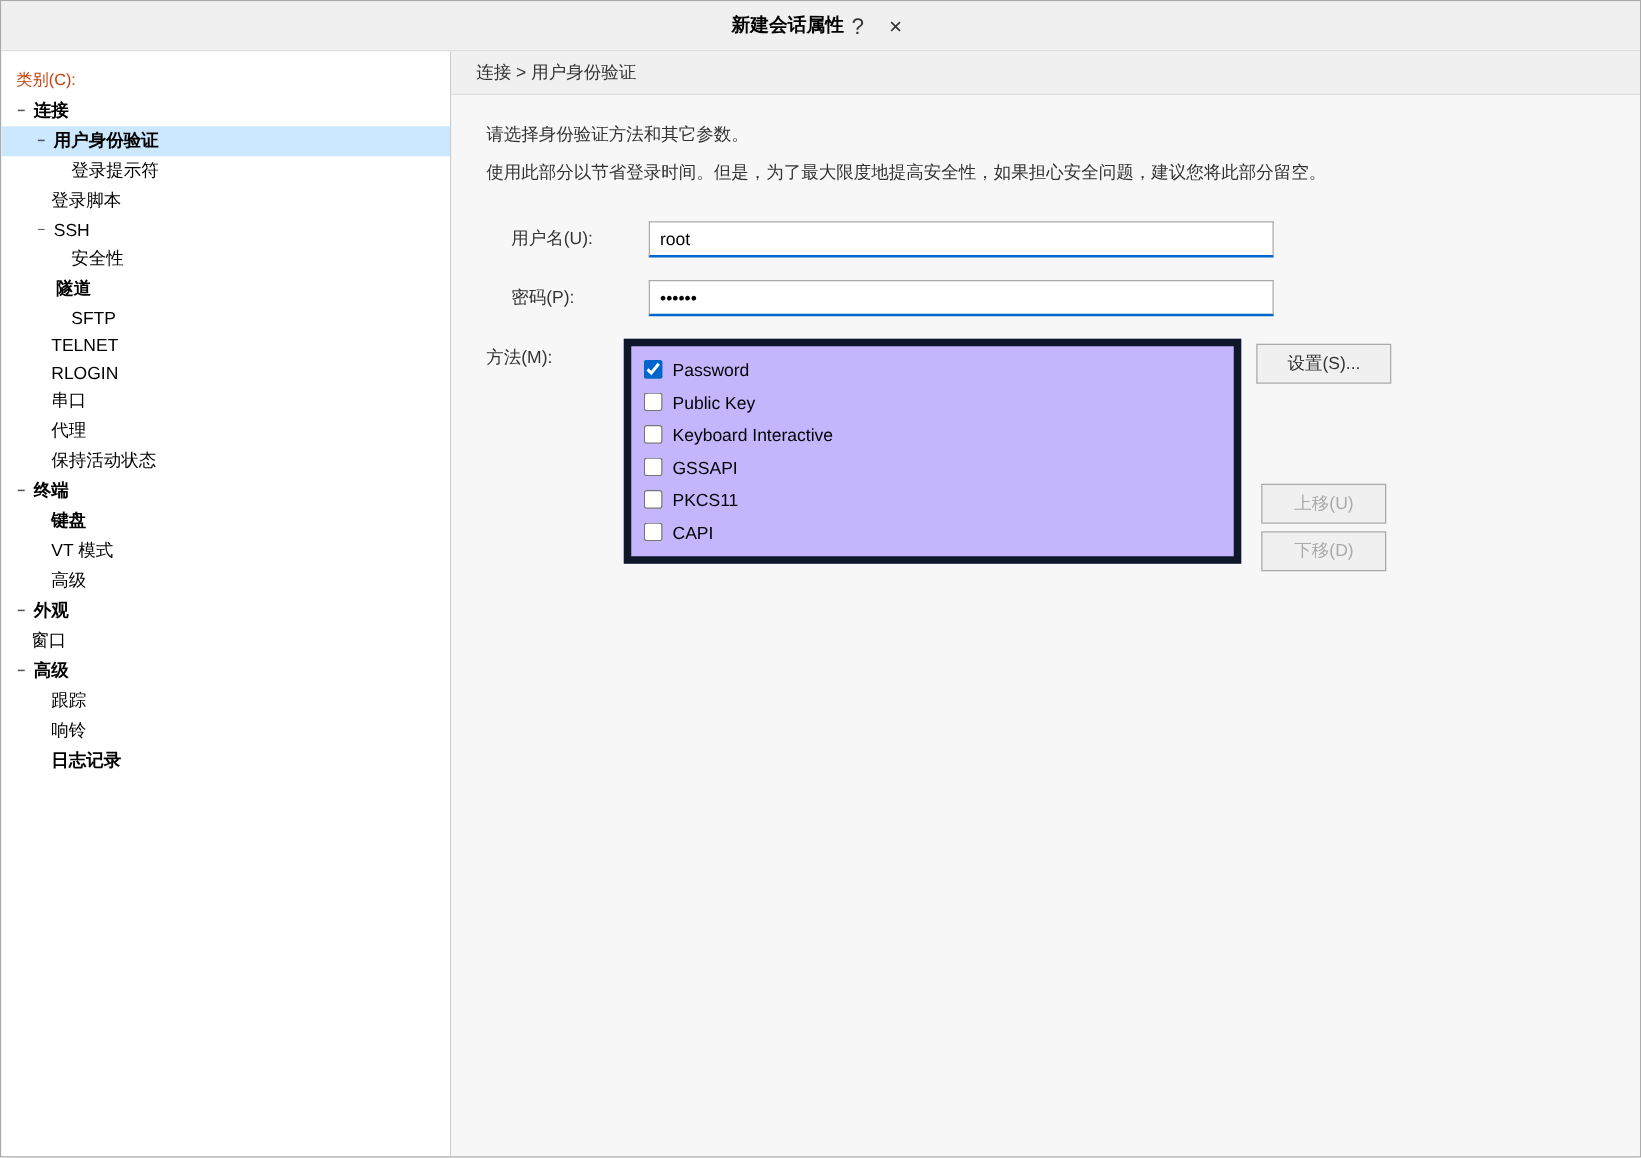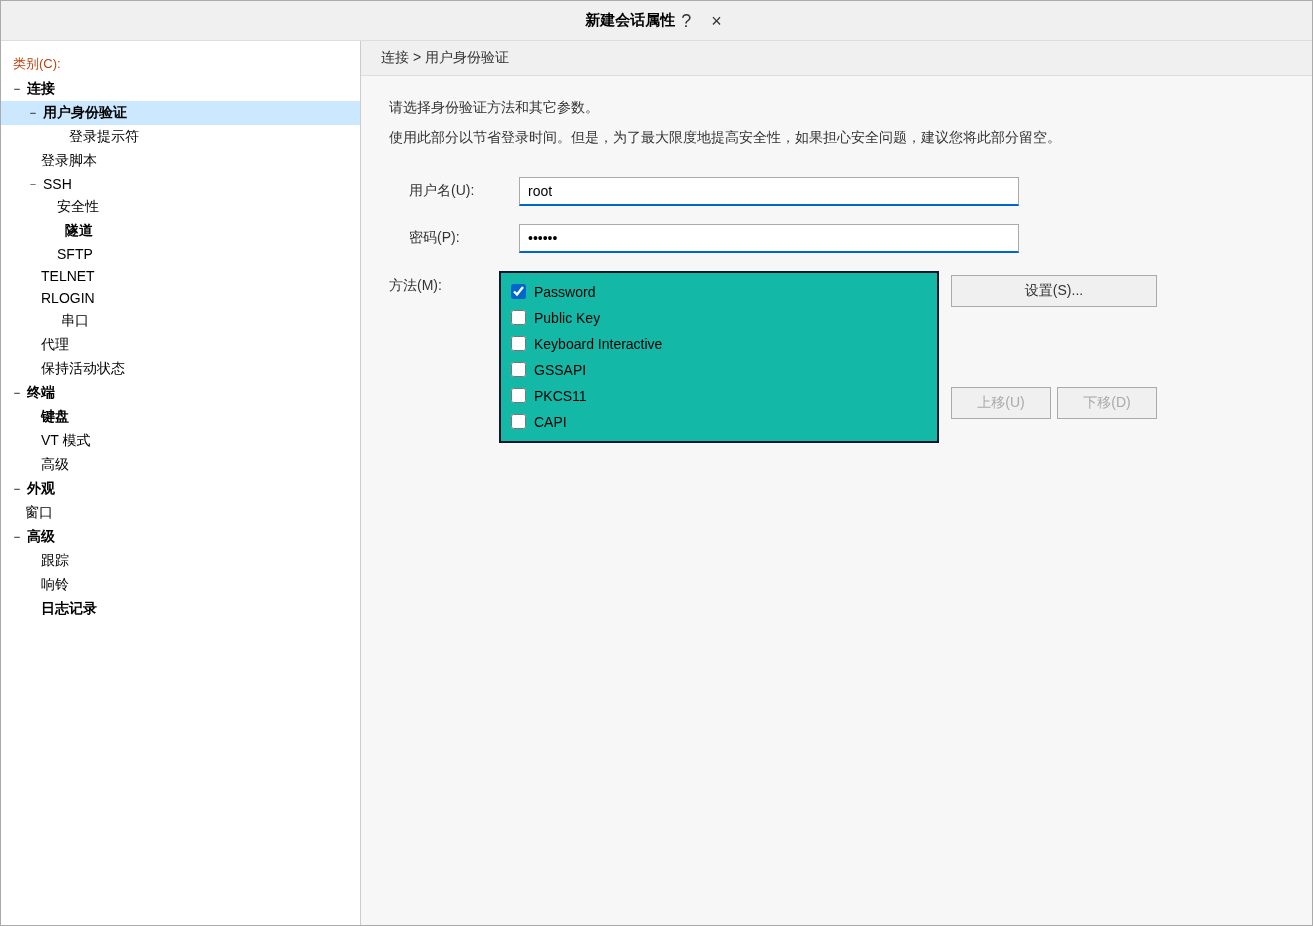--- a/index.html
+++ b/index.html
@@ -150,23 +150,23 @@
       color: #333;
       flex-shrink: 0;
       padding-top: 6px;
     }
     .method-right {
       display: flex;
       gap: 12px;
       align-items: flex-start;
     }
     .checkbox-list {
-      border: 2px solid #0f172a;
-      background: #14b8a6;
-      width: 440px;
+      border: 6px solid #0f172a;
+      background: #c4b5fd;
+      width: 494px;
       padding: 6px 0;
     }
     .checkbox-item {
       display: flex;
       align-items: center;
       padding: 5px 10px;
       cursor: pointer;
       font-size: 14px;
       color: #000;
     }
@@ -218,53 +218,53 @@
 
       <div id="tree-container">
           <div class="tree-item bold" style="padding-left: 8px;">
             <span class="tree-icon">−</span>
             <span>连接</span>
           </div>
           <div class="tree-item selected bold" style="padding-left: 24px;">
             <span class="tree-icon">−</span>
             <span>用户身份验证</span>
           </div>
-          <div class="tree-item" style="padding-left: 52px;">
+          <div class="tree-item" style="padding-left: 40px;">
             <span style="width: 16px; display: inline-block;"></span>
             <span>登录提示符</span>
           </div>
           <div class="tree-item" style="padding-left: 24px;">
             <span style="width: 16px; display: inline-block;"></span>
             <span>登录脚本</span>
           </div>
           <div class="tree-item" style="padding-left: 24px;">
             <span class="tree-icon">−</span>
             <span>SSH</span>
           </div>
           <div class="tree-item" style="padding-left: 40px;">
             <span style="width: 16px; display: inline-block;"></span>
             <span>安全性</span>
           </div>
-          <div class="tree-item bold" style="padding-left: 48px;">
+          <div class="tree-item bold" style="padding-left: 28px;">
             <span style="width: 16px; display: inline-block;"></span>
             <span>隧道</span>
           </div>
           <div class="tree-item" style="padding-left: 40px;">
             <span style="width: 16px; display: inline-block;"></span>
             <span>SFTP</span>
           </div>
           <div class="tree-item" style="padding-left: 24px;">
             <span style="width: 16px; display: inline-block;"></span>
             <span>TELNET</span>
           </div>
           <div class="tree-item" style="padding-left: 24px;">
             <span style="width: 16px; display: inline-block;"></span>
             <span>RLOGIN</span>
           </div>
-          <div class="tree-item" style="padding-left: 24px; margin-left: 20px;">
+          <div class="tree-item" style="padding-left: 24px;">
             <span style="width: 16px; display: inline-block;"></span>
             <span>串口</span>
           </div>
           <div class="tree-item" style="padding-left: 24px;">
             <span style="width: 16px; display: inline-block;"></span>
             <span>代理</span>
           </div>
           <div class="tree-item" style="padding-left: 24px;">
             <span style="width: 16px; display: inline-block;"></span>
             <span>保持活动状态</span>
@@ -354,21 +354,21 @@
                     <input type="checkbox" style="">
                     <span>PKCS11</span>
                   </div>
                   <div class="checkbox-item">
                     <input type="checkbox" style="">
                     <span>CAPI</span>
                   </div>
                 </div>
               <div class="method-buttons-col">
                 <button class="side-btn">设置(S)...</button>
-                <div style="display:flex;gap:6px;align-items:center;">
+                <div style="display:flex;flex-direction:column;gap:6px;align-items:center;">
                   <button class="side-btn disabled">上移(U)</button>
                   <button class="side-btn disabled">下移(D)</button>
                 </div>
               </div>
             </div>
           </div>
         </div>
       </div>
     </div>
   </div>

